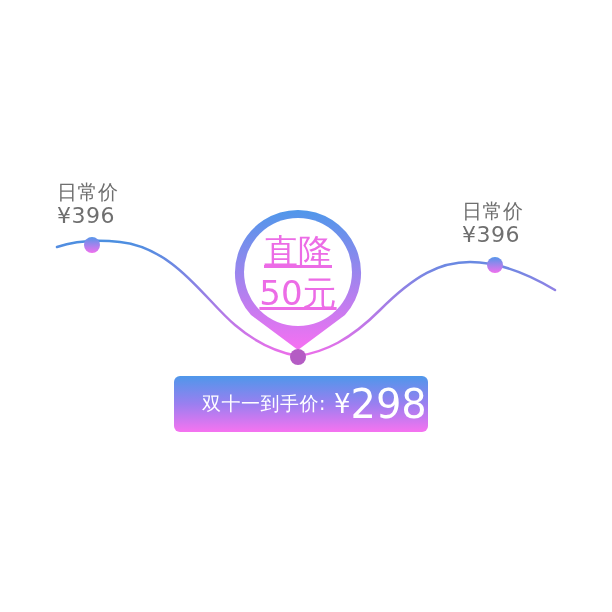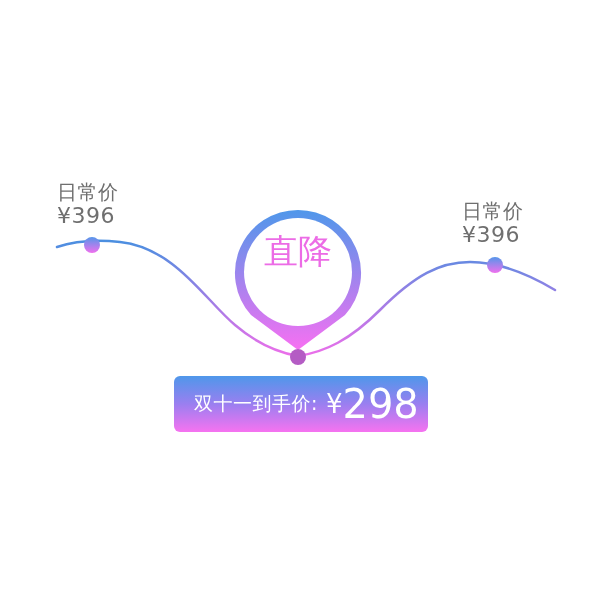--- a/index.html
+++ b/index.html
@@ -11,27 +11,27 @@
   svg.curve { position: absolute; left: 0; top: 0; }
   .price-label {
     position: absolute; color: #6f6f6f; font-size: 20px; line-height: 24px; letter-spacing: 0.5px;
   }
   .price-label .title { display: block; }
   .price-label .price { display: block; font-size: 22px; }
   #label-left { left: 57px; top: 180px; }
   #label-right { left: 462px; top: 199px; }
   .pin-text {
     position: absolute; left: 246px; top: 230px; width: 104px; text-align: center;
-    color: #ec6ce6; font-size: 34px; line-height: 42px; font-weight: normal;
+    color: #ec6ce6; font-size: 34px; line-height: 42px; font-weight: normal; text-decoration: underline;
   }
   .pin-text span { display: block; }
   .banner {
     position: absolute; left: 174px; top: 376px; width: 254px; height: 56px; border-radius: 6px;
     background: linear-gradient(to bottom, #4f97ea 0%, #9a7ff0 50%, #f673f0 100%);
-    color: #ffffff; display: flex; align-items: center; box-sizing: border-box; padding-left: 20px;
+    color: #ffffff; display: flex; align-items: center; box-sizing: border-box; padding-left: 28px;
   }
   .banner .label { font-size: 19px; letter-spacing: 0.5px; }
   .banner .yen { font-size: 26px; margin-left: 8px; }
   .banner .amount { font-size: 40px; line-height: 40px; }
 </style>
 </head>
 <body>
 
 <div class="stage">
 
@@ -77,20 +77,21 @@
     <span class="price">¥396</span>
   </div>
 
   <div class="price-label" id="label-right">
     <span class="title">日常价</span>
     <span class="price">¥396</span>
   </div>
 
   <div class="pin-text">
     <span>直降</span>
+    <span>50元</span>
   </div>
 
   <div class="banner">
     <span class="label">双十一到手价:</span>
     <span class="yen">¥</span>
     <span class="amount">298</span>
   </div>
 
 </div>
 

